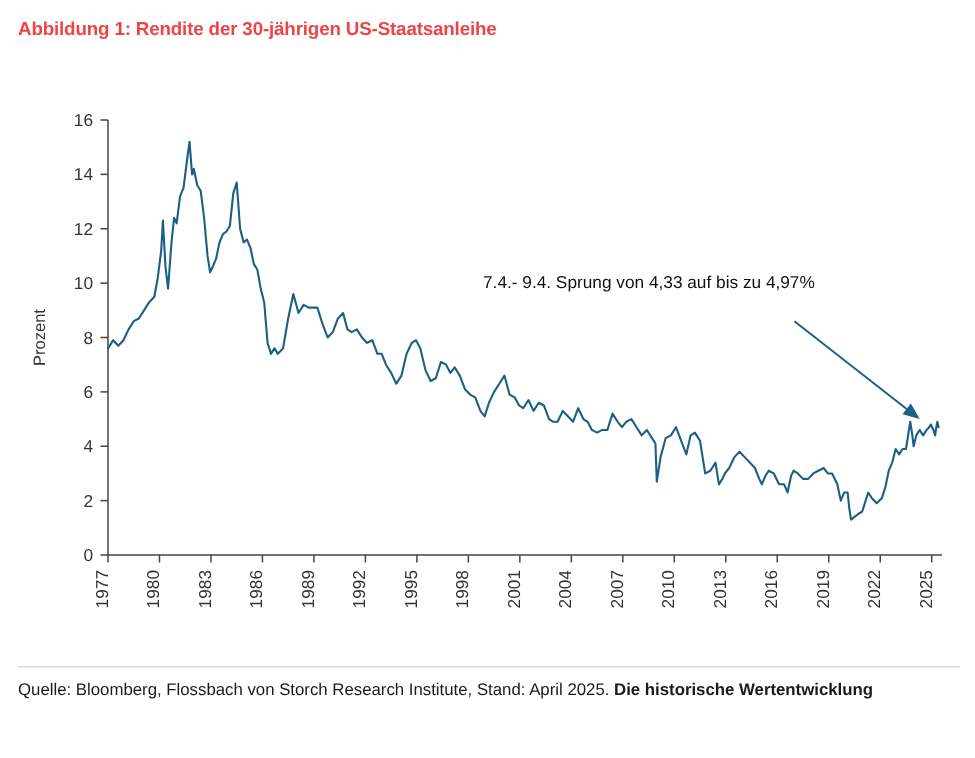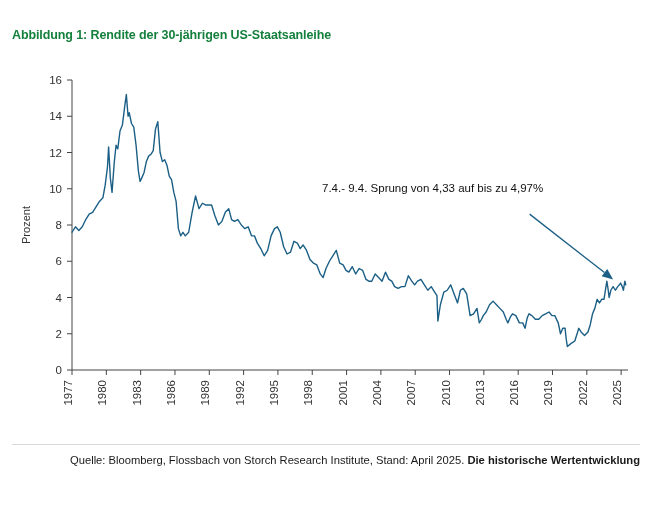--- a/index.html
+++ b/index.html
@@ -11,24 +11,24 @@
     height: 505px;
     background: #ffffff;
     font-family: "Liberation Sans", sans-serif;
     color: #1a1a1a;
     position: relative;
     overflow: hidden;
   }
   #figure-title {
     position: absolute;
     left: 12px;
-    top: 28px;
+    top: 12px;
     font-size: 12.5px;
     font-weight: bold;
-    color: #15803d;
+    color: #ef4444;
     letter-spacing: -0.1px;
   }
   #chart-area {
     position: absolute;
     left: 0;
     top: 40px;
     width: 650px;
     height: 400px;
   }
   #chart-svg {
@@ -47,21 +47,20 @@
     fill: #111111;
   }
   #source-block {
     position: absolute;
     left: 12px;
     top: 452px;
     width: 628px;
     font-size: 11.2px;
     line-height: 1.55;
     color: #1a1a1a;
-    text-align: right;
   }
   #source-block .bold {
     font-weight: bold;
   }
   .sep-line {
     position: absolute;
     left: 12px;
     width: 628px;
     height: 1px;
     background: #d8d8d8;

